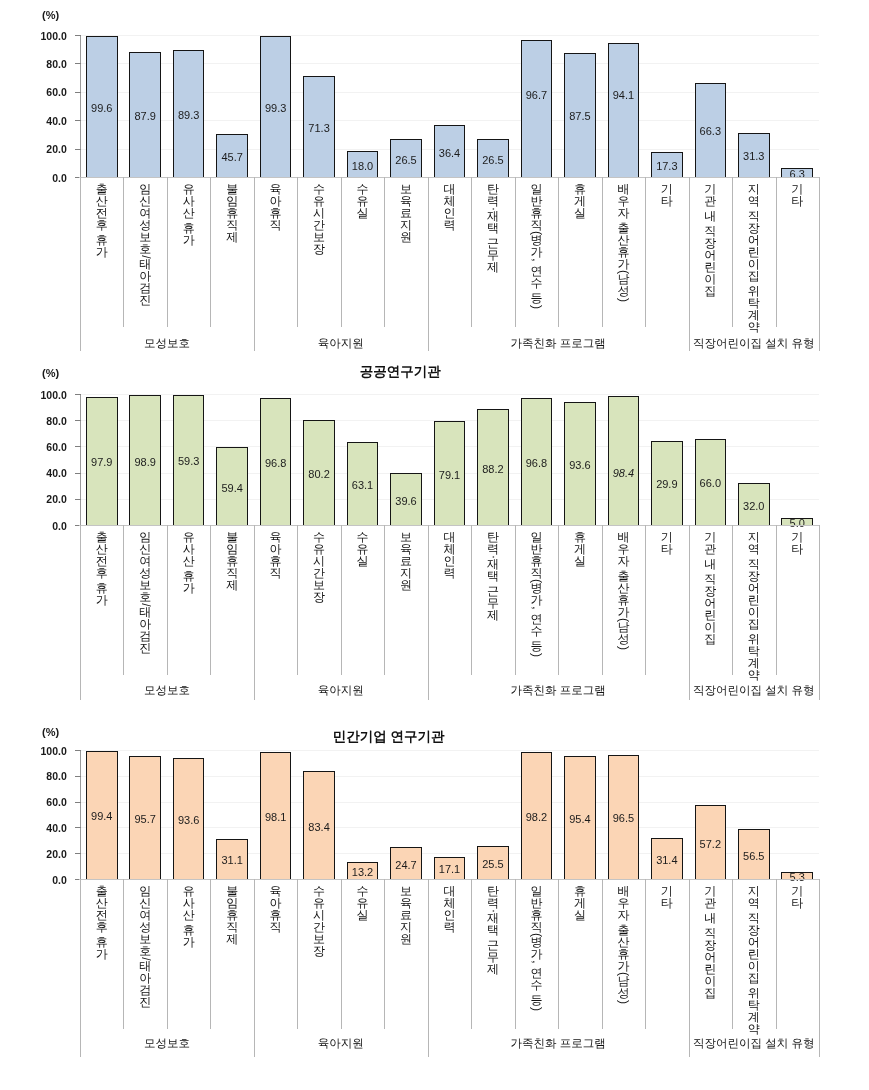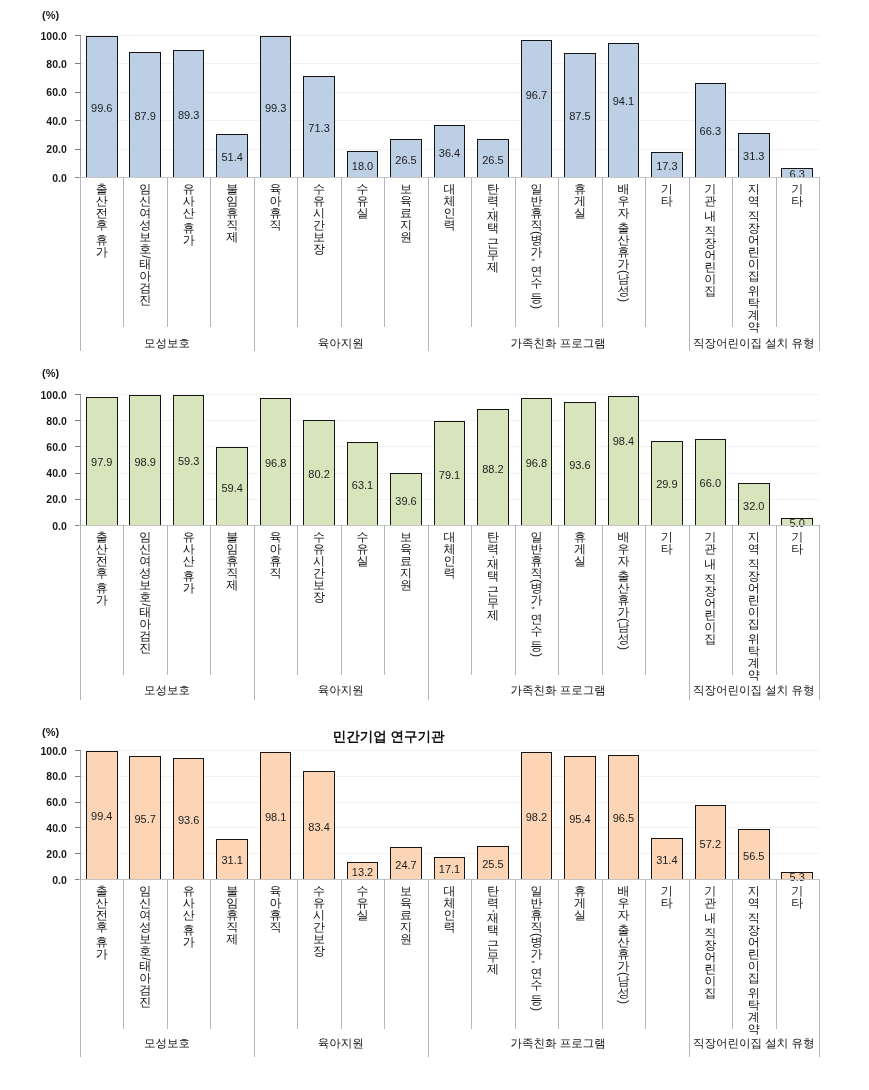--- a/index.html
+++ b/index.html
@@ -58,39 +58,39 @@
         <div class="ticklabel" style="left: 24.8px; top: 57.9px; width: 42px;">80.0</div>
         <div class="tick" style="left: 75px; top: 35px;"></div>
         <div class="ticklabel" style="left: 24.8px; top: 29.5px; width: 42px;">100.0</div>
         <div class="bar" style="left: 85.9353px; top: 35.568px; width: 31.6px; height: 141.432px; background: rgb(188, 207, 229);"></div>
         <div class="barlabel" style="left: 77.7353px; top: 100.784px; width: 48px;">99.6</div>
         <div class="bar" style="left: 129.406px; top: 52.182px; width: 31.6px; height: 124.818px; background: rgb(188, 207, 229);"></div>
         <div class="barlabel" style="left: 121.206px; top: 109.091px; width: 48px;">87.9</div>
         <div class="bar" style="left: 172.876px; top: 50.194px; width: 31.6px; height: 126.806px; background: rgb(188, 207, 229);"></div>
         <div class="barlabel" style="left: 164.676px; top: 108.097px; width: 48px;">89.3</div>
         <div class="bar" style="left: 216.347px; top: 134.258px; width: 31.6px; height: 42.742px; background: rgb(188, 207, 229);"></div>
-        <div class="barlabel" style="left: 208.147px; top: 150.129px; width: 48px;">51.4</div>
+        <div class="barlabel" style="left: 208.147px; top: 150.129px; width: 48px;">45.7</div>
         <div class="bar" style="left: 259.818px; top: 35.994px; width: 31.6px; height: 141.006px; background: rgb(188, 207, 229);"></div>
         <div class="barlabel" style="left: 251.618px; top: 100.997px; width: 48px;">99.3</div>
         <div class="bar" style="left: 303.288px; top: 75.754px; width: 31.6px; height: 101.246px; background: rgb(188, 207, 229);"></div>
         <div class="barlabel" style="left: 295.088px; top: 120.877px; width: 48px;">71.3</div>
         <div class="bar" style="left: 346.759px; top: 151.44px; width: 31.6px; height: 25.56px; background: rgb(188, 207, 229);"></div>
         <div class="barlabel" style="left: 338.559px; top: 158.72px; width: 48px;">18.0</div>
         <div class="bar" style="left: 390.229px; top: 139.37px; width: 31.6px; height: 37.63px; background: rgb(188, 207, 229);"></div>
         <div class="barlabel" style="left: 382.029px; top: 152.685px; width: 48px;">26.5</div>
         <div class="bar" style="left: 433.7px; top: 125.312px; width: 31.6px; height: 51.688px; background: rgb(188, 207, 229);"></div>
         <div class="barlabel" style="left: 425.5px; top: 145.656px; width: 48px;">36.4</div>
         <div class="bar" style="left: 477.171px; top: 139.37px; width: 31.6px; height: 37.63px; background: rgb(188, 207, 229);"></div>
         <div class="barlabel" style="left: 468.971px; top: 152.685px; width: 48px;">26.5</div>
         <div class="bar" style="left: 520.641px; top: 39.686px; width: 31.6px; height: 137.314px; background: rgb(188, 207, 229);"></div>
         <div class="barlabel" style="left: 512.441px; top: 88px; width: 48px;">96.7</div>
         <div class="bar" style="left: 564.112px; top: 52.75px; width: 31.6px; height: 124.25px; background: rgb(188, 207, 229);"></div>
         <div class="barlabel" style="left: 555.912px; top: 109.375px; width: 48px;">87.5</div>
         <div class="bar" style="left: 607.582px; top: 43.378px; width: 31.6px; height: 133.622px; background: rgb(188, 207, 229);"></div>
-        <div class="barlabel" style="left: 599.382px; top: 94px; width: 48px;">94.1</div>
+        <div class="barlabel" style="left: 599.382px; top: 88px; width: 48px;">94.1</div>
         <div class="bar" style="left: 651.053px; top: 152.434px; width: 31.6px; height: 24.566px; background: rgb(188, 207, 229);"></div>
         <div class="barlabel" style="left: 642.853px; top: 159.217px; width: 48px;">17.3</div>
         <div class="bar" style="left: 694.524px; top: 82.854px; width: 31.6px; height: 94.146px; background: rgb(188, 207, 229);"></div>
         <div class="barlabel" style="left: 686.324px; top: 124.427px; width: 48px;">66.3</div>
         <div class="bar" style="left: 737.994px; top: 132.554px; width: 31.6px; height: 44.446px; background: rgb(188, 207, 229);"></div>
         <div class="barlabel" style="left: 729.794px; top: 149.277px; width: 48px;">31.3</div>
         <div class="bar" style="left: 781.465px; top: 168.054px; width: 31.6px; height: 8.946px; background: rgb(188, 207, 229);"></div>
         <div class="barlabel" style="left: 773.265px; top: 167.027px; width: 48px;">6.3</div>
         <div class="baseline" style="top: 177px; left: 79px; width: 740px;"></div>
       </div>
@@ -286,20 +286,21 @@
         <div class="grpsep" style="left: 819px; top: 177px; height: 173.7px;"></div>
         <div class="grplabel" style="left: 80px; top: 336.4px; width: 173.882px;">모성보호</div>
         <div class="grplabel" style="left: 253.882px; top: 336.4px; width: 173.882px;">육아지원</div>
         <div class="grplabel" style="left: 427.765px; top: 336.4px; width: 260.824px;">가족친화 프로그램</div>
         <div class="grplabel" style="left: 688.588px; top: 336.4px; width: 130.412px;">직장어린이집 설치 유형</div>
       </div>
   </section>
 
   <section class="chart" style="top: 0px; height: 340px;">
     <div class="unit" style="left: 42px; top: 367px;">(%)</div>
+    <h2 class="title" style="left: 200.2px; top: 363.3px; width: 400px;">공공연구기관</h2>
     <div class="plotarea">
         <div class="gridline" style="top: 499px; left: 80px; width: 739px;"></div>
         <div class="gridline" style="top: 473px; left: 80px; width: 739px;"></div>
         <div class="gridline" style="top: 446px; left: 80px; width: 739px;"></div>
         <div class="gridline" style="top: 420px; left: 80px; width: 739px;"></div>
         <div class="gridline" style="top: 394px; left: 80px; width: 739px;"></div>
         <div class="yaxis" style="left: 80px; top: 394px; height: 131px;"></div>
         <div class="tick" style="left: 75px; top: 525px;"></div>
         <div class="ticklabel" style="left: 24.8px; top: 519.5px; width: 42px;">0.0</div>
         <div class="tick" style="left: 75px; top: 499px;"></div>
@@ -330,21 +331,21 @@
         <div class="barlabel" style="left: 382.029px; top: 493.562px; width: 48px;">39.6</div>
         <div class="bar" style="left: 433.7px; top: 421.379px; width: 31.6px; height: 103.621px; background: rgb(216, 228, 188);"></div>
         <div class="barlabel" style="left: 425.5px; top: 467.69px; width: 48px;">79.1</div>
         <div class="bar" style="left: 477.171px; top: 409.458px; width: 31.6px; height: 115.542px; background: rgb(216, 228, 188);"></div>
         <div class="barlabel" style="left: 468.971px; top: 461.729px; width: 48px;">88.2</div>
         <div class="bar" style="left: 520.641px; top: 398.192px; width: 31.6px; height: 126.808px; background: rgb(216, 228, 188);"></div>
         <div class="barlabel" style="left: 512.441px; top: 456.096px; width: 48px;">96.8</div>
         <div class="bar" style="left: 564.112px; top: 402.384px; width: 31.6px; height: 122.616px; background: rgb(216, 228, 188);"></div>
         <div class="barlabel" style="left: 555.912px; top: 458.192px; width: 48px;">93.6</div>
         <div class="bar" style="left: 607.582px; top: 396.096px; width: 31.6px; height: 128.904px; background: rgb(216, 228, 188);"></div>
-        <div class="barlabel" style="left: 599.382px; top: 434px; width: 48px;">98.4</div>
+        <div class="barlabel" style="left: 599.382px; top: 466px; width: 48px; font-style: italic;">98.4</div>
         <div class="bar" style="left: 651.053px; top: 440.898px; width: 31.6px; height: 84.102px; background: rgb(216, 228, 188);"></div>
         <div class="barlabel" style="left: 642.853px; top: 477.449px; width: 48px;">29.9</div>
         <div class="bar" style="left: 694.524px; top: 438.54px; width: 31.6px; height: 86.46px; background: rgb(216, 228, 188);"></div>
         <div class="barlabel" style="left: 686.324px; top: 476.27px; width: 48px;">66.0</div>
         <div class="bar" style="left: 737.994px; top: 483.08px; width: 31.6px; height: 41.92px; background: rgb(216, 228, 188);"></div>
         <div class="barlabel" style="left: 729.794px; top: 498.54px; width: 48px;">32.0</div>
         <div class="bar" style="left: 781.465px; top: 518.45px; width: 31.6px; height: 6.55px; background: rgb(216, 228, 188);"></div>
         <div class="barlabel" style="left: 773.265px; top: 516.225px; width: 48px;">5.0</div>
         <div class="baseline" style="top: 525px; left: 79px; width: 740px;"></div>
       </div>

